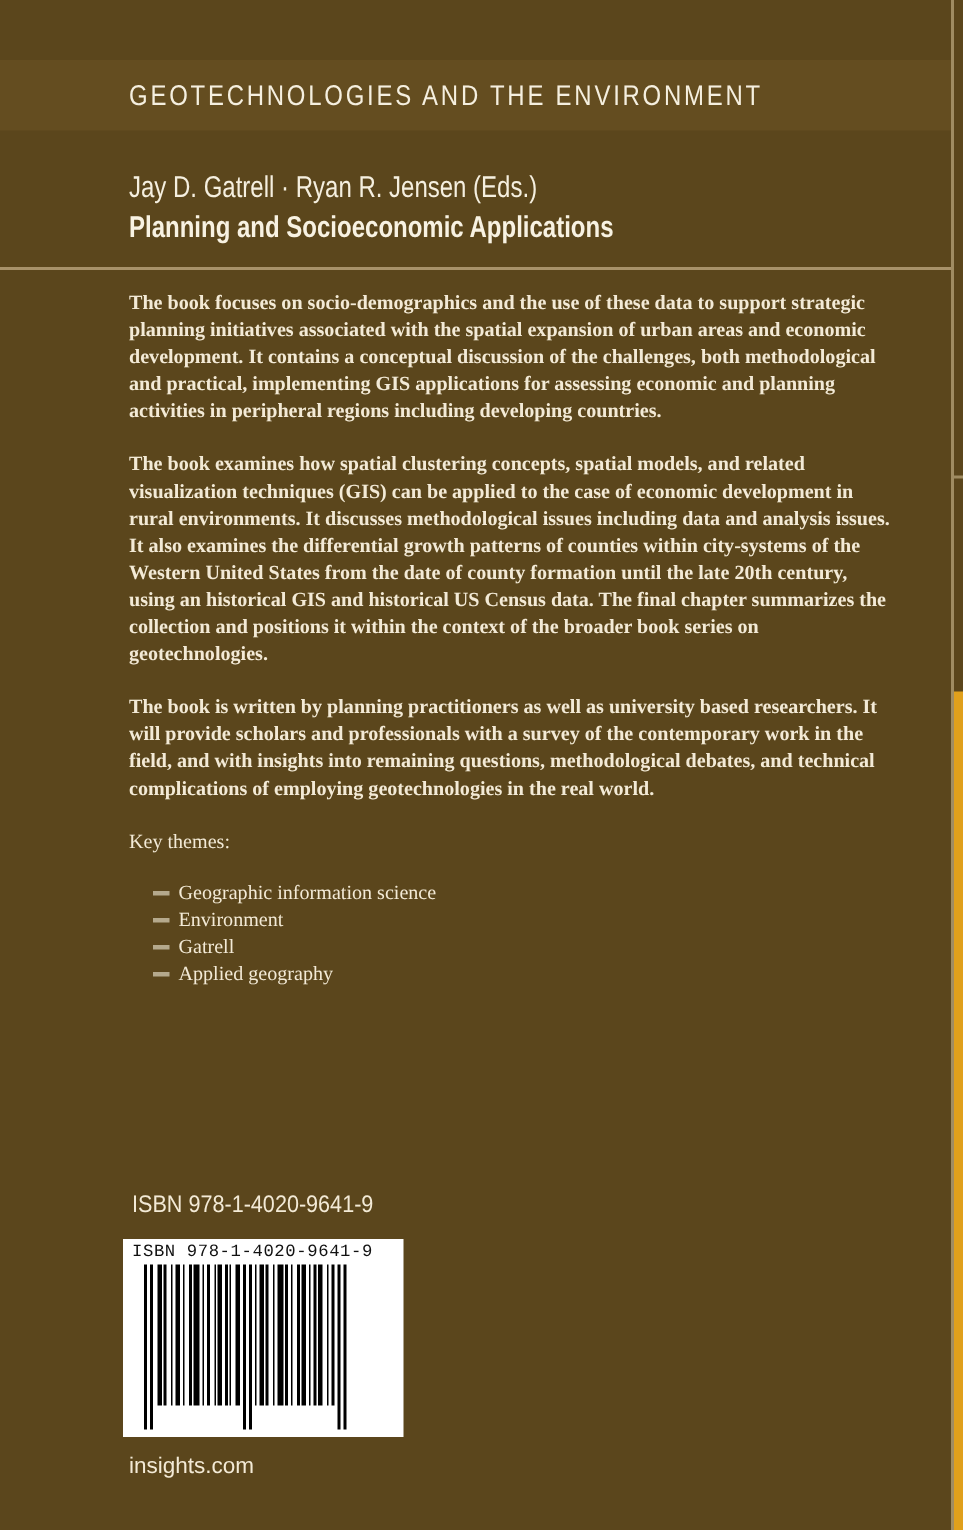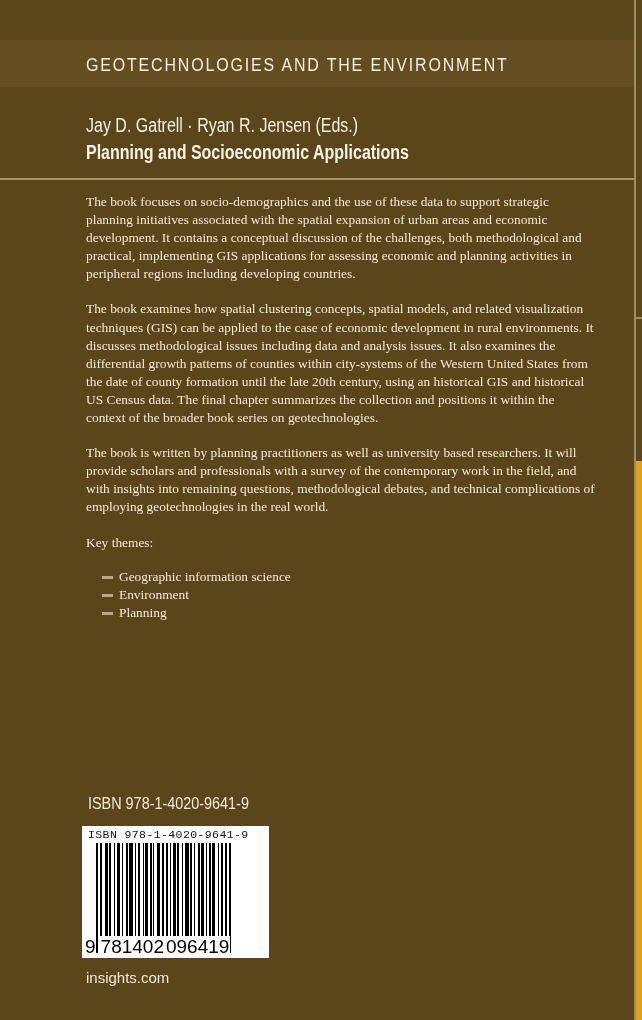--- a/index.html
+++ b/index.html
@@ -94,20 +94,21 @@
       position: absolute;
       left: 86px;
       top: 193px;
       width: 510px;
       font-size: 13.4px;
       line-height: 18.1px;
       color: #f3ead6;
     }
     .body p {
       margin: 0 0 17px 0;
+      font-weight: bold;
     }
     .themes-label {
       margin: 0;
       font-family: Liberation Serif, serif;
     }
     .themes {
       list-style: none;
       margin: 16px;
       padding: 0;
     }
@@ -213,21 +214,22 @@
 <div class="spine-accent"></div>
 
 <div class="body">
   <p>The book focuses on socio-demographics and the use of these data to support strategic planning initiatives associated with the spatial expansion of urban areas and economic development. It contains a conceptual discussion of the challenges, both methodological and practical, implementing GIS applications for assessing economic and planning activities in peripheral regions including developing countries.</p>
   <p>The book examines how spatial clustering concepts, spatial models, and related visualization techniques (GIS) can be applied to the case of economic development in rural environments. It discusses methodological issues including data and analysis issues. It also examines the differential growth patterns of counties within city-systems of the Western United States from the date of county formation until the late 20th century, using an historical GIS and historical US Census data. The final chapter summarizes the collection and positions it within the context of the broader book series on geotechnologies.</p>
   <p>The book is written by planning practitioners as well as university based researchers. It will provide scholars and professionals with a survey of the contemporary work in the field, and with insights into remaining questions, methodological debates, and technical complications of employing geotechnologies in the real world.</p>
   <div class="themes-label">Key themes:</div>
   <ul class="themes">
     <li><span class="bullet"></span><span>Geographic information science</span></li>
     <li><span class="bullet"></span><span>Environment</span></li>
-    <li><span class="bullet"></span><span>Planning</span></li>
+    <li><span class="bullet"></span><span>Gatrell</span></li>
+    <li><span class="bullet"></span><span>Applied geography</span></li>
   </ul>
 </div>
 
 <div class="isbn-text">ISBN 978-1-4020-9641-9</div>
 
 <div class="barcode-box">
   <div class="barcode-isbn">ISBN 978-1-4020-9641-9</div>
   <div class="bars">
     <span class="long" style="width:2px"></span>
       <span class="gap" style="width:2px"></span>
@@ -290,18 +292,15 @@
       <span style="width:3px"></span>
     <span class="gap" style="width:3px"></span>
       <span style="width:1px"></span>
       <span class="gap" style="width:2px"></span>
       <span style="width:2px"></span>
     <span class="gap" style="width:2px"></span>
       <span class="long" style="width:2px"></span>
       <span class="gap" style="width:2px"></span>
       <span class="long" style="width:2px"></span>
   </div>
-  <div class="barcode-digits">
-    <span class="first">9</span><span class="grp">781402</span><span class="grp">096419</span>
-  </div>
 </div>
 
 <div class="publisher-url">insights.com</div>
 
 </body></html>

